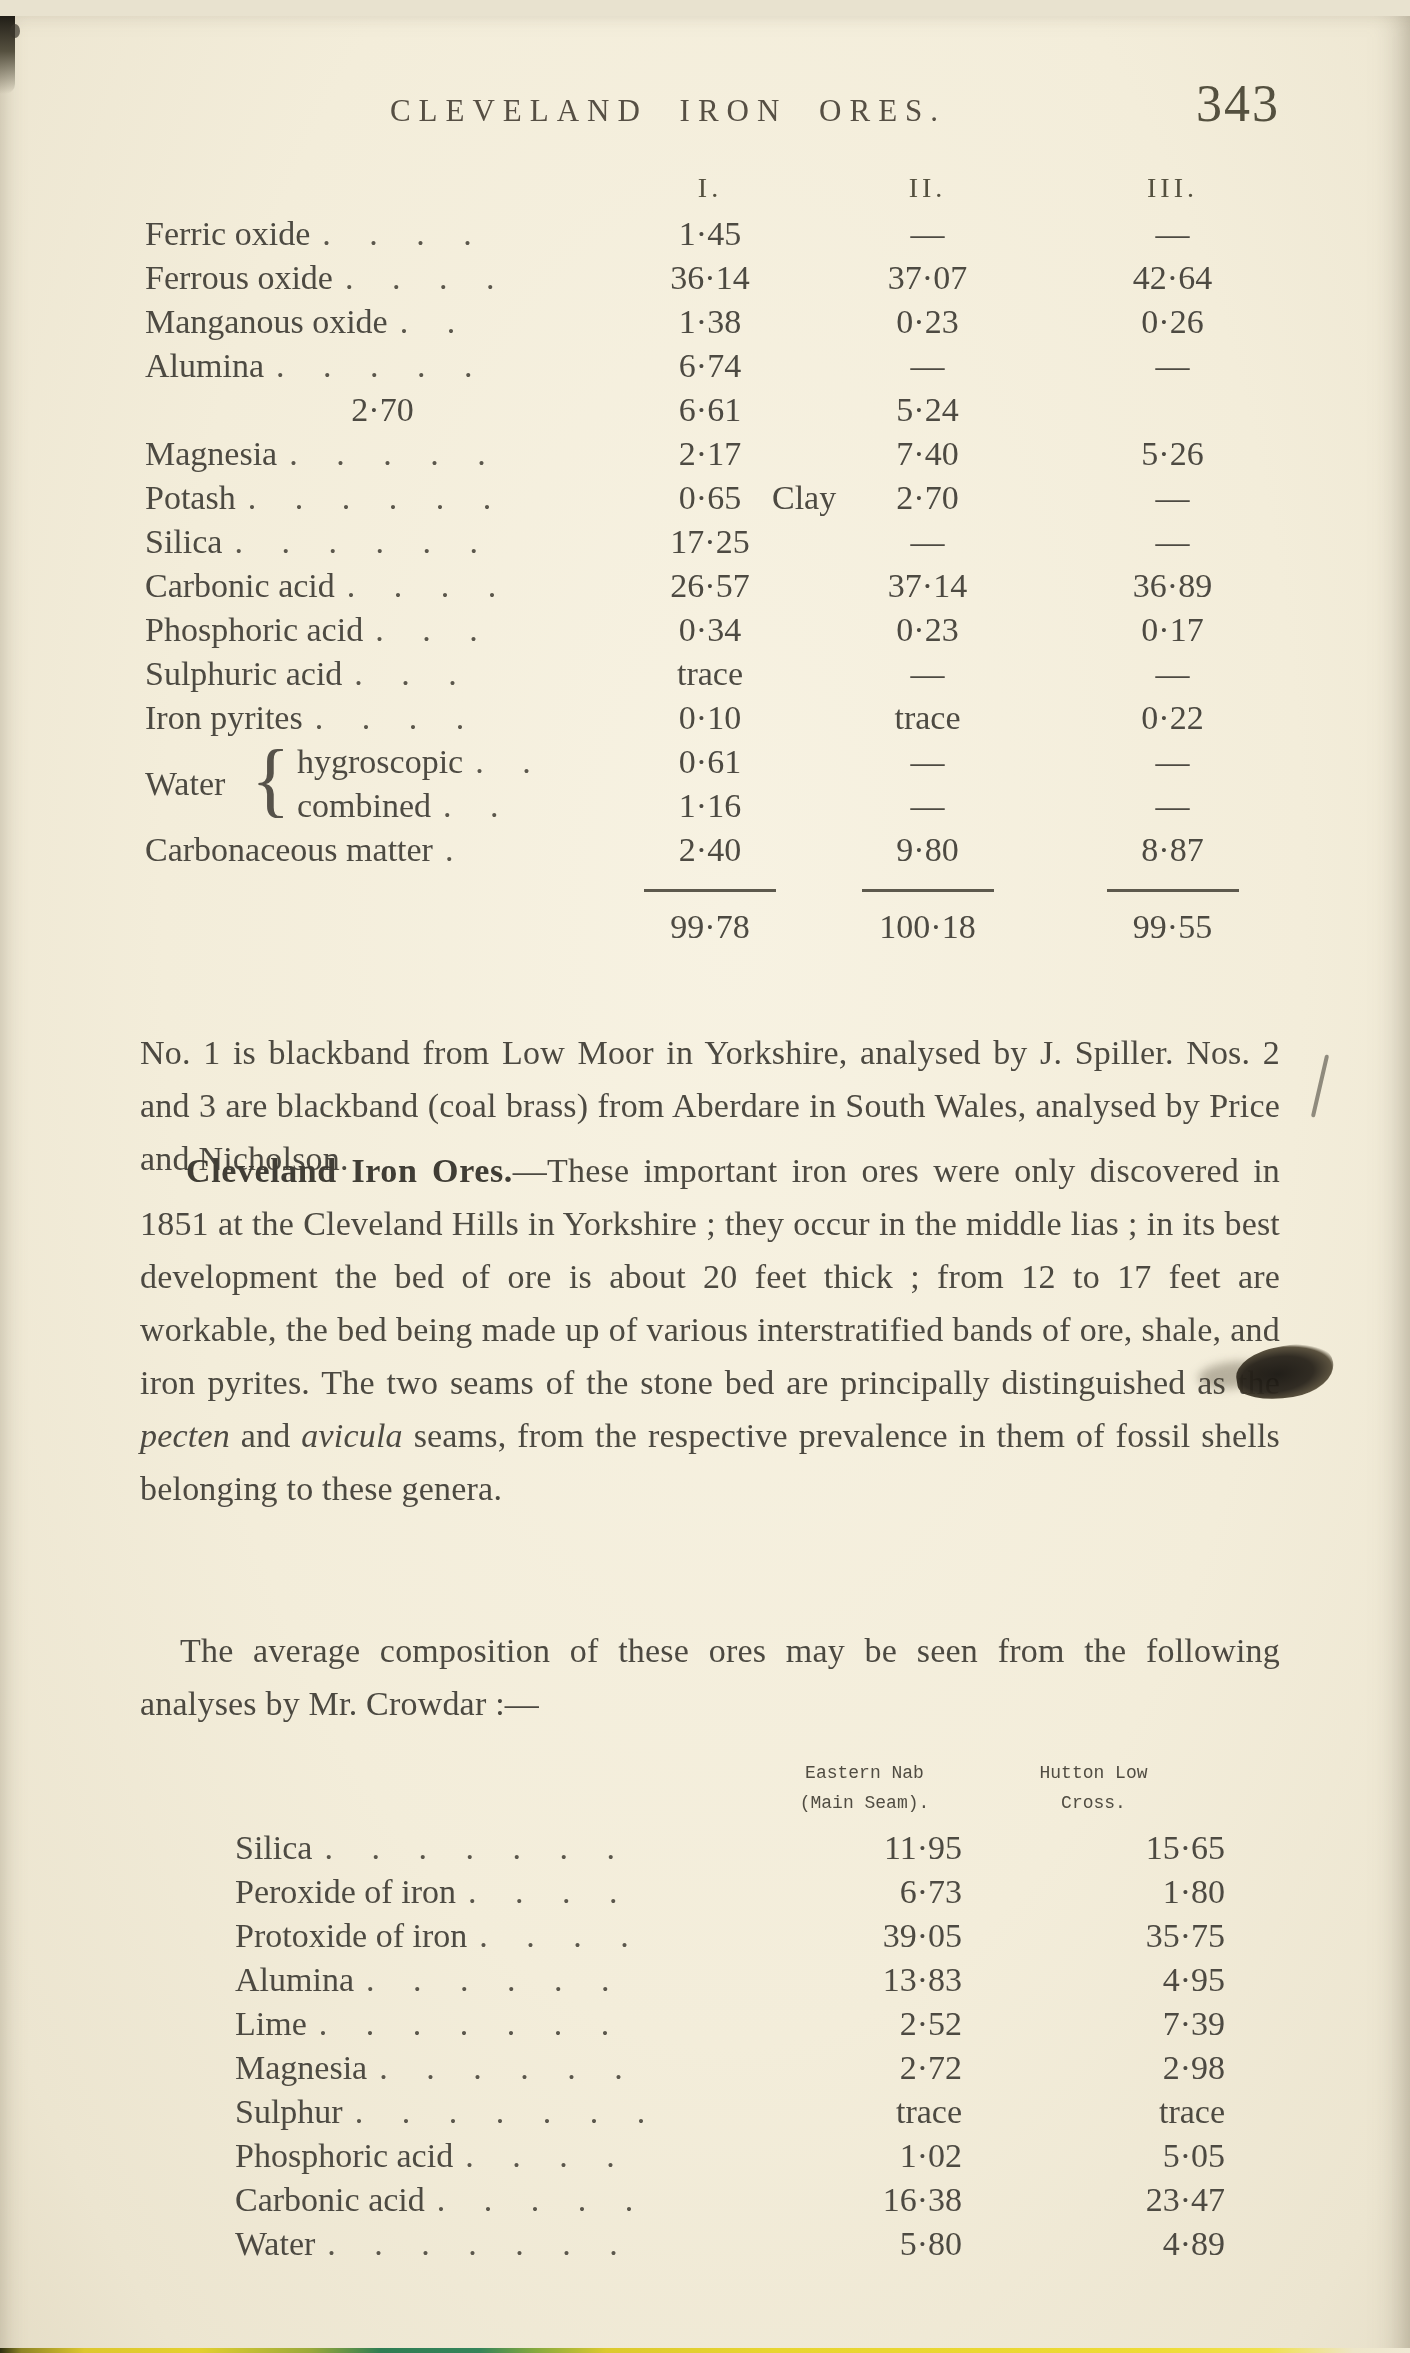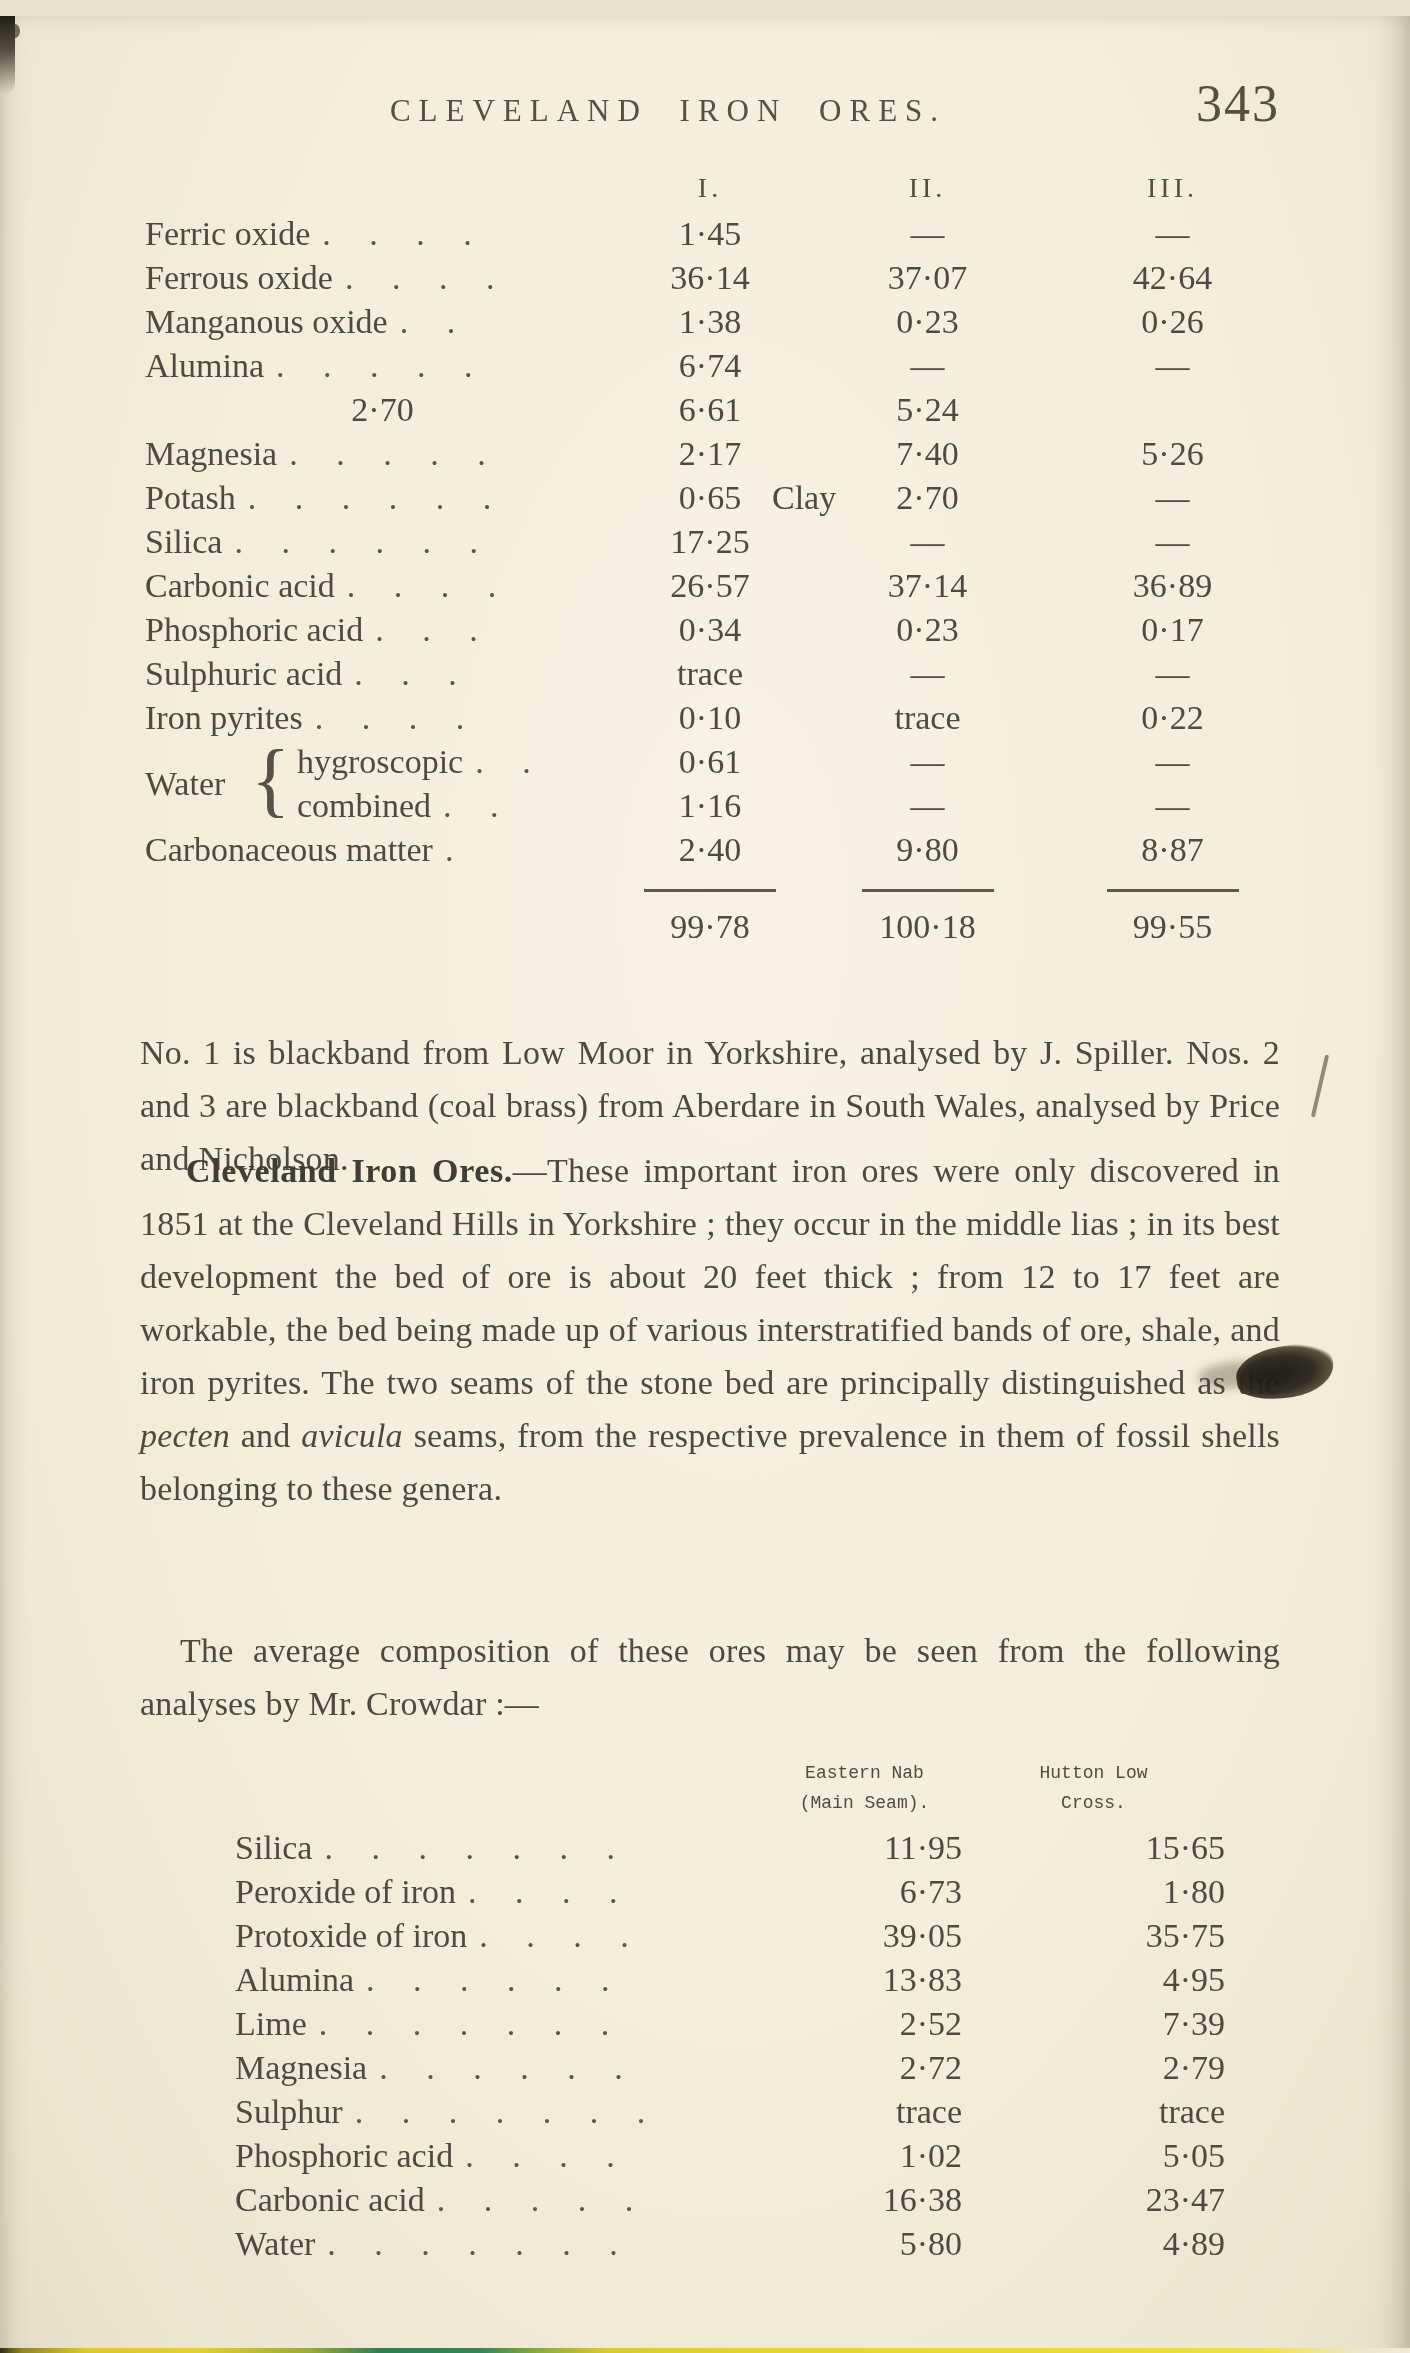--- a/index.html
+++ b/index.html
@@ -237,21 +237,21 @@
       <div class="t2-val">4·95</div>
     </div>
     <div class="t2-row">
       <div class="t1-label"><span>Lime</span><span class="dots">. . . . . . .</span></div>
       <div class="t2-val">2·52</div>
       <div class="t2-val">7·39</div>
     </div>
     <div class="t2-row">
       <div class="t1-label"><span>Magnesia</span><span class="dots">. . . . . .</span></div>
       <div class="t2-val">2·72</div>
-      <div class="t2-val">2·79</div>
+      <div class="t2-val">2·98</div>
     </div>
     <div class="t2-row">
       <div class="t1-label"><span>Sulphur</span><span class="dots">. . . . . . .</span></div>
       <div class="t2-val">trace</div>
       <div class="t2-val">trace</div>
     </div>
     <div class="t2-row">
       <div class="t1-label"><span>Phosphoric acid</span><span class="dots">. . . .</span></div>
       <div class="t2-val">1·02</div>
       <div class="t2-val">5·05</div>

